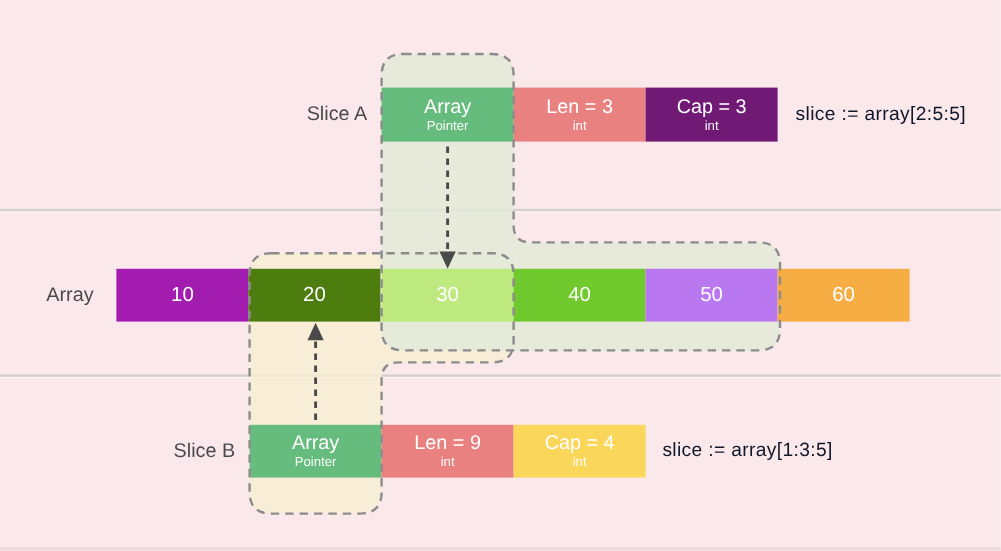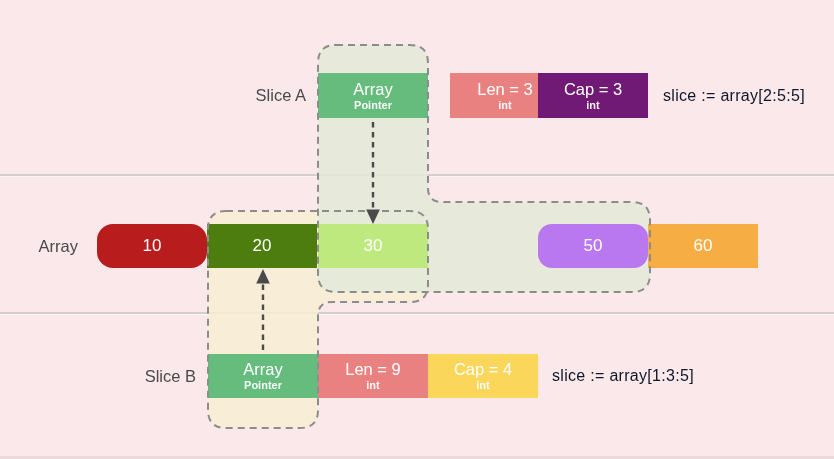--- a/index.html
+++ b/index.html
@@ -21,21 +21,21 @@
     position:absolute; z-index:3; color:#4A4A4A; font-size:16.5px;
     display:flex; align-items:center; justify-content:flex-end;
   }
   .cell,.field{
     position:absolute; z-index:3; width:110px; color:#FFFFFF;
     display:flex; flex-direction:column; align-items:center; justify-content:center;
   }
   .cell{height:44px; font-size:17px;}
   .field{height:45px;}
   .field-title{font-size:16.5px; line-height:19px;}
-  .field-sub{font-size:11px; line-height:13px; opacity:0.95;font-weight:bold;}
+  .field-sub{font-size:11px; line-height:13px; opacity:0.95;}
   .code{
     position:absolute; z-index:3; color:#0f172a; font-size:16px;
     letter-spacing:0.3px; display:flex; align-items:center;
   }
 </style>
 </head>
 <body>
 
 <div class="canvas">
 
@@ -46,43 +46,46 @@
     <path stroke="none" d="M226,211 H410 Q428,211 428,229 V284 Q428,302 410,302 H332 Q318,302 318,316 V410 Q318,428 300,428 H226 Q208,428 208,410 V229 Q208,211 226,211 Z" style="fill: rgba(248, 238, 211, 0.82);"></path>
     <path stroke="none" d="M336,45 H410 Q428,45 428,63 V188 Q428,202 442,202 H632 Q650,202 650,220 V274 Q650,292 632,292 H336 Q318,292 318,274 V63 Q318,45 336,45 Z" style="fill: rgba(227, 233, 216, 0.85);"></path>
   </svg>
 
   <div class="row-label" style="left:228px;top:73px;width:78px;height:45px">Slice A</div>
 
   <div class="field" style="left: 318px; top: 73px; background-color: rgb(102, 188, 125);">
     <div class="field-title">Array</div>
     <div class="field-sub">Pointer</div>
   </div>
-  <div class="field" style="left: 428px; top: 73px; background-color: rgb(234, 129, 129); margin-left: 22px;">
+  <div class="field" style="left: 428px; top: 73px; background-color: rgb(234, 129, 129);">
     <div class="field-title">Len = 3</div>
     <div class="field-sub">int</div>
   </div>
   <div class="field" style="left: 538px; top: 73px; background-color: #701a75;">
     <div class="field-title">Cap = 3</div>
     <div class="field-sub">int</div>
   </div>
 
   <div class="code" style="left:663px;top:73px;height:45px">slice := array[2:5:5]</div>
 
   <div class="row-label" style="left:20px;top:224px;width:58px;height:44px">Array</div>
 
-  <div class="cell" style="left: 97px; top: 224px; background-color: #b91c1c; border-radius: 16px;">
+  <div class="cell" style="left: 97px; top: 224px; background-color: #a21caf;">
     <span>10</span>
     </div>
   <div class="cell" style="left: 207px; top: 224px; background-color: #4d7c0f;">
     <span>20</span>
     </div>
   <div class="cell" style="left: 318px; top: 224px; background-color: rgb(189, 233, 126);">
     <span>30</span>
     </div>
-  <div class="cell" style="left: 538px; top: 224px; background-color: rgb(185, 120, 240); border-radius: 14px;">
+  <div class="cell" style="left: 428px; top: 224px; background-color: rgb(112, 202, 46);">
+    <span>40</span>
+    </div>
+  <div class="cell" style="left: 538px; top: 224px; background-color: rgb(185, 120, 240);">
     <span>50</span>
     </div>
   <div class="cell" style="left: 648px; top: 224px; background-color: rgb(246, 173, 67);">
     <span>60</span>
     </div>
 
   <div class="row-label" style="left:118px;top:354px;width:78px;height:44px">Slice B</div>
 
   <div class="field" style="left: 208px; top: 354px; height: 44px; background-color: rgb(102, 188, 125);">
     <div class="field-title">Array</div>

